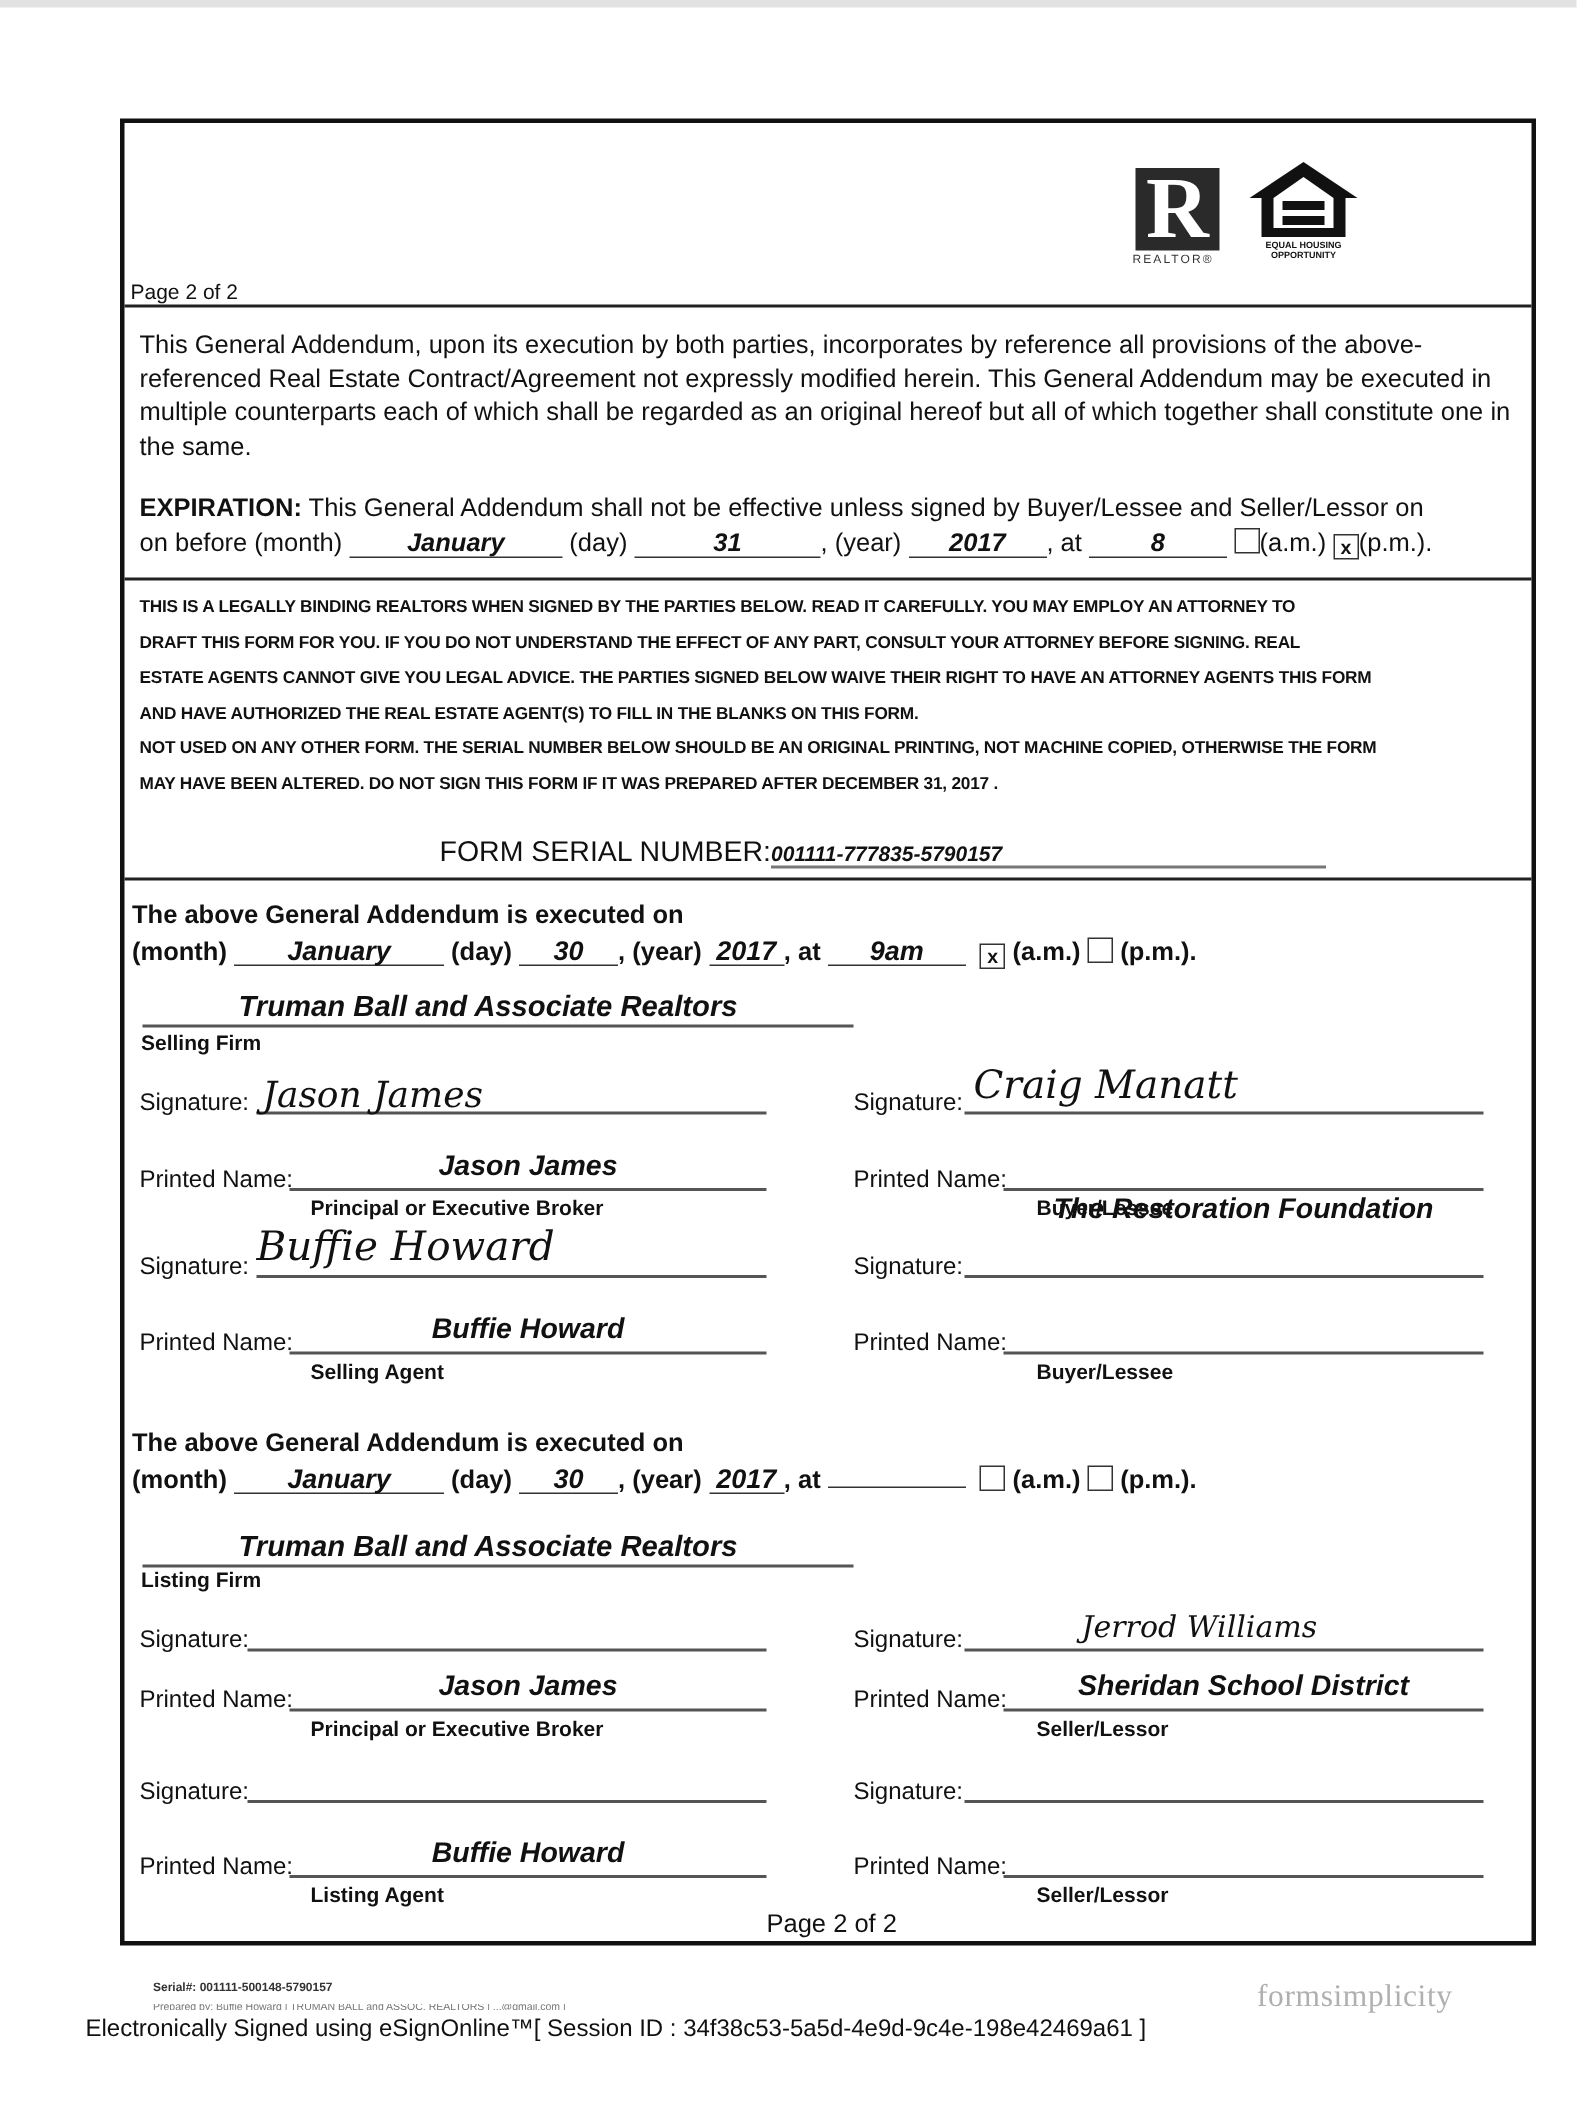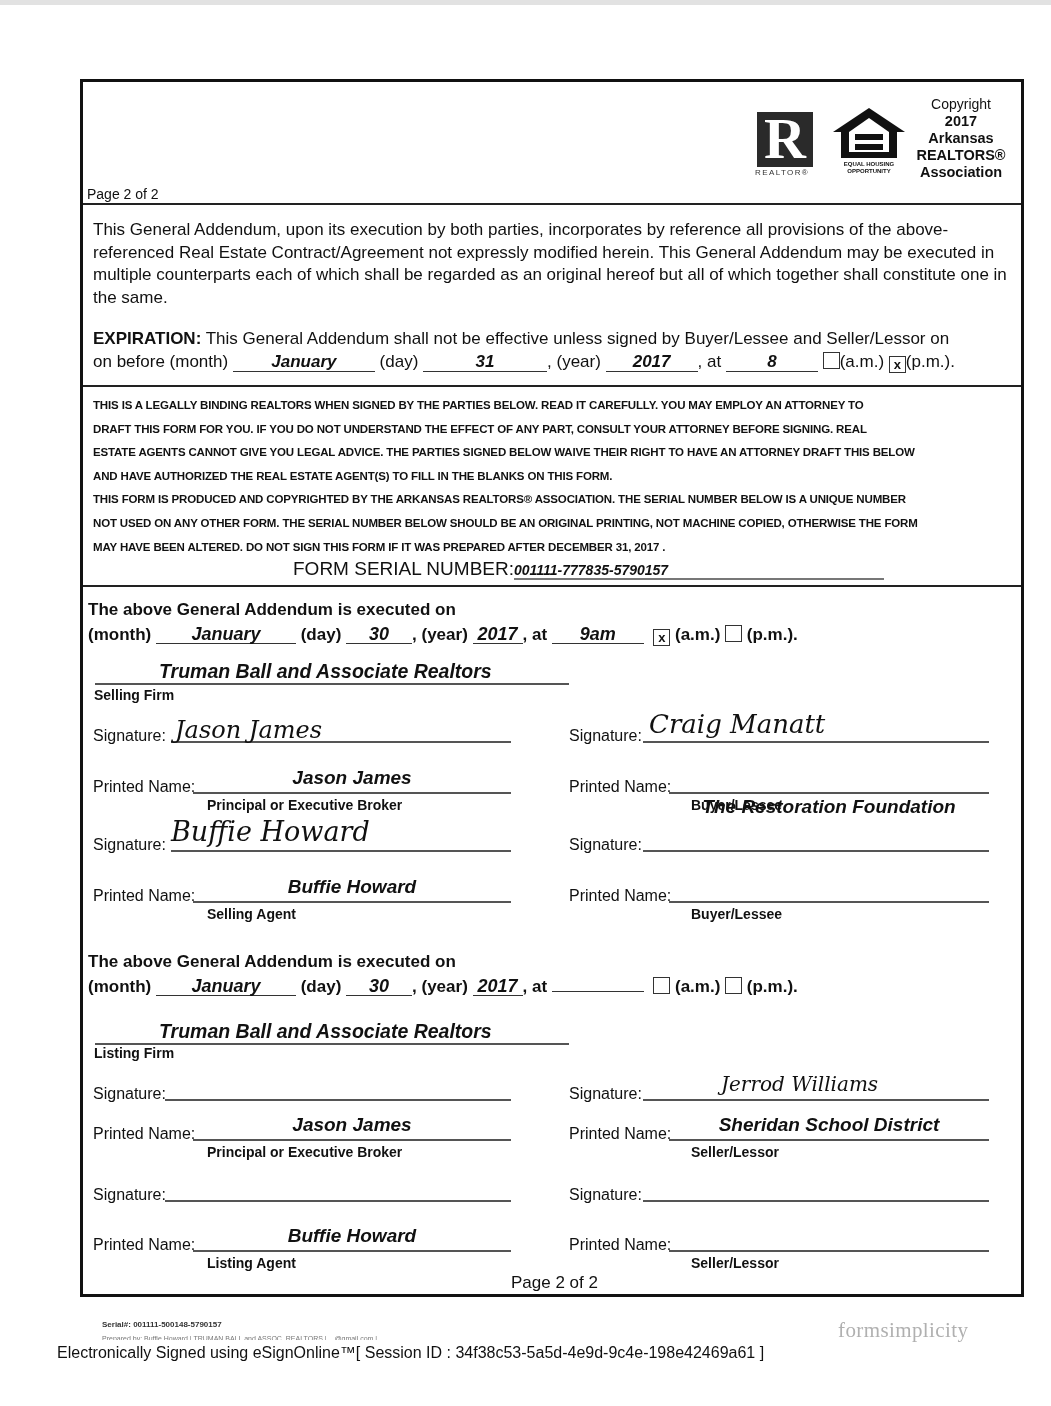--- a/index.html
+++ b/index.html
@@ -65,49 +65,41 @@
     <polygon points="38,2 2,26 10,26 10,52 66,52 66,26 74,26" fill="#111"></polygon>
     <polygon points="38,12 18,26 18,46 58,46 58,26" fill="#fff"></polygon>
     <rect x="24" y="28" width="28" height="6" fill="#111"></rect>
     <rect x="24" y="38" width="28" height="6" fill="#111"></rect>
   </svg>
   <div class="abs logo-eho-label">
     <div>EQUAL HOUSING</div>
     <div>OPPORTUNITY</div>
   </div>
 
-  <div class="abs copyright">
-    <div>Copyright</div>
-    <div class="b">2017</div>
-    <div class="b">Arkansas</div>
-    <div class="b">REALTORS®</div>
-    <div class="b">Association</div>
-  </div>
 
   <div class="hline" style="top:121px;"></div>
 
   <div class="abs para">This General Addendum, upon its execution by both parties, incorporates by reference all provisions of the above-referenced Real Estate Contract/Agreement not expressly modified herein.  This General Addendum may be executed in multiple counterparts each of which shall be regarded as an original hereof but all of which together shall constitute one in the same.</div>
 
   <div class="abs exp">
     <div>
       <b>EXPIRATION:</b><span> This General Addendum shall not be effective unless signed by Buyer/Lessee and Seller/Lessor on</span>
     </div>
     <div>
       <span>on before (month) </span><span class="fill" style="width:142px;">January</span><span> (day) </span><span class="fill" style="width:124px;">31</span><span>, (year) </span><span class="fill" style="width:92px;">2017</span><span>, at </span><span class="fill" style="width:92px;">8</span>&nbsp;<span class="cb"></span><span>(a.m.)</span>&nbsp;<span class="cb">x</span><span>(p.m.).</span>
     </div>
   </div>
 
   <div class="hline" style="top:303px;"></div>
 
   <div class="abs legal">
     <div>THIS IS A LEGALLY BINDING REALTORS WHEN SIGNED BY THE PARTIES BELOW.  READ IT CAREFULLY.  YOU MAY EMPLOY AN ATTORNEY TO</div>
     <div>DRAFT THIS FORM FOR YOU.  IF YOU DO NOT UNDERSTAND THE EFFECT OF ANY PART, CONSULT YOUR ATTORNEY BEFORE SIGNING.  REAL</div>
-    <div>ESTATE AGENTS CANNOT GIVE YOU LEGAL ADVICE.  THE PARTIES SIGNED BELOW WAIVE THEIR RIGHT TO HAVE AN ATTORNEY DRAFT THIS BELOW</div>
+    <div>ESTATE AGENTS CANNOT GIVE YOU LEGAL ADVICE.  THE PARTIES SIGNED BELOW WAIVE THEIR RIGHT TO HAVE AN ATTORNEY AGENTS THIS FORM</div>
     <div>AND HAVE AUTHORIZED THE REAL ESTATE AGENT(S) TO FILL IN THE BLANKS ON THIS FORM.</div>
-    <div>THIS FORM IS PRODUCED AND COPYRIGHTED BY THE ARKANSAS REALTORS® ASSOCIATION.  THE SERIAL NUMBER BELOW IS A UNIQUE NUMBER</div>
     <div>NOT USED ON ANY OTHER FORM.  THE SERIAL NUMBER BELOW SHOULD BE AN ORIGINAL PRINTING, NOT MACHINE COPIED, OTHERWISE THE FORM</div>
     <div>MAY HAVE BEEN ALTERED.  DO NOT SIGN THIS FORM IF IT WAS PREPARED AFTER DECEMBER 31,  2017 .</div>
   </div>
   <div class="abs serial-row">
     <span>FORM SERIAL NUMBER:</span><span class="serial-val">001111-777835-5790157</span>
   </div>
 
   <div class="hline" style="top:503px;"></div>
 
   <div class="abs exec">

